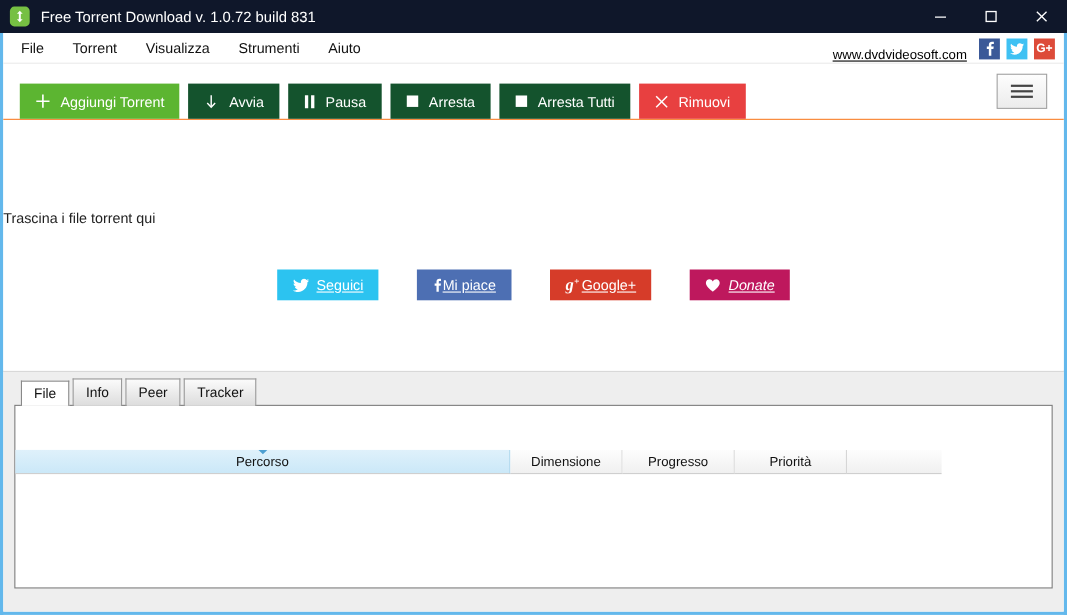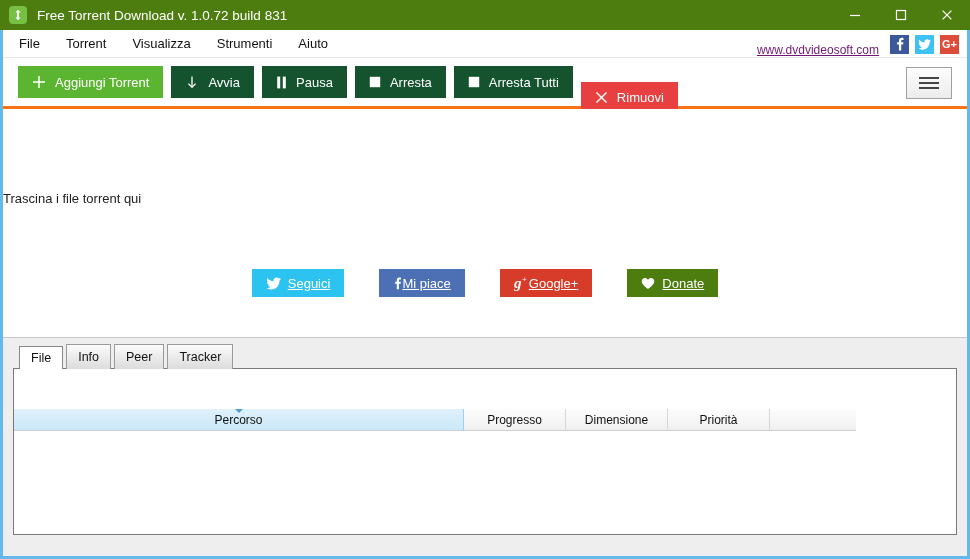--- a/index.html
+++ b/index.html
@@ -13,21 +13,21 @@
     position: absolute; left: 0; top: 0;
     width: 970px; height: 559px;
     background: #ffffff;
     border: 3px solid #63b8ec;
     border-top: none;
     display: flex; flex-direction: column;
   }
   
   .titlebar {
     height: 30px; flex: 0 0 30px;
-    background: #4d7c0f;
+    background: #0f172a;
     display: flex; align-items: center;
     position: relative;
     margin: 0 -3px 0 -3px;
   }
   .app-icon {
     width: 18px; height: 18px;
     margin-left: 9px; margin-right: 10px;
     background: #76c043;
     border-radius: 4px;
     display: flex; align-items: center; justify-content: center;
@@ -59,39 +59,39 @@
     font-size: 13px; color: #111;
     padding: 0 13px; line-height: 28px;
     white-space: nowrap;
   }
   .menu-item:first-child { margin-left: 3px; }
   .menu-right {
     position: absolute; right: 8px; top: 0;
     height: 28px; display: flex; align-items: center; gap: 6px;
   }
   .site-link {
-    font-size: 12px; color: #701a75;
+    font-size: 12px; color: #000000;
     text-decoration: underline;
     margin-right: 5px; white-space: nowrap; margin-top: 12px;
   }
   .soc-sq {
     width: 19px; height: 19px;
     display: flex; align-items: center; justify-content: center;
     color: #fff; font-size: 13px; font-weight: bold;
   }
   .soc-fb { background: #3b5998; }
   .soc-tw { background: #3fc1f3; }
   .soc-gp { background: #dd4b39; font-size: 11px; }
   
   .toolbar {
     height: 51px; flex: 0 0 51px;
     background: #ffffff;
-    display: flex; align-items: center;
+    display: flex; align-items: flex-end;
     padding: 0 15px;
-    border-bottom: 3px solid #f97316;
+    border-bottom: 1px solid #f97316;
     position: relative;
   }
   .tb-btn {
     height: 32px;
     border: none;
     display: inline-flex; align-items: center; justify-content: center;
     color: #ffffff; font-size: 13px;
     font-family: "Liberation Sans", sans-serif;
     margin-right: 8px;
     padding: 0 14px;
@@ -118,33 +118,32 @@
     position: relative;
   }
   .drop-text {
     position: absolute; left: 0; right: 0; top: 82px;
     font-size: 13px; color: #222;
   }
   .social-row {
     position: absolute; left: 0; right: 0; top: 136px;
     display: flex; justify-content: center;
     gap: 35px;
-    margin-top: 24px;
   }
   .soc-btn {
     height: 28px;
     display: inline-flex; align-items: center; justify-content: center;
     color: #fff; font-size: 13px;
     padding: 0 14px; white-space: nowrap;
   }
   .soc-btn .sic { display:flex; align-items:center; margin-right: 7px; }
   .sb-tw { background: #2cc3f0; }
   .sb-fb { background: #4d6fb3; }
   .sb-gp { background: #d63c29; }
-  .sb-do { background: #4d7c0f; }
+  .sb-do { background: #be185d; font-style: italic; }
   .sb-fb .sic, .sb-gp .sic { margin-right: 0px; }
   
   .mid-sep { flex: 0 0 1px; background: #c8c8c8; }
   .lower {
     flex: 0 0 218px;
     background: #eeeeee;
     padding: 8px 10px 12px 10px;
     position: relative;
   }
   .tabstrip {
@@ -381,24 +380,24 @@
       </div>
     </div>
 
     <div class="table-panel">
       <div class="thead">
         <div class="th sorted" style="width:450px">
           <span class="sort-caret"></span>
           <span>Percorso</span>
         </div>
         <div class="th" style="width:102px">
-          <span>Progresso</span>
+          <span>Dimensione</span>
         </div>
         <div class="th" style="width:102px">
-          <span>Dimensione</span>
+          <span>Progresso</span>
         </div>
         <div class="th" style="width:102px">
           <span>Priorità</span>
         </div>
         <div class="th" style="width:86px;border-right:none">
           <span></span>
         </div>
       </div>
       <div class="tbody"></div>
     </div>

